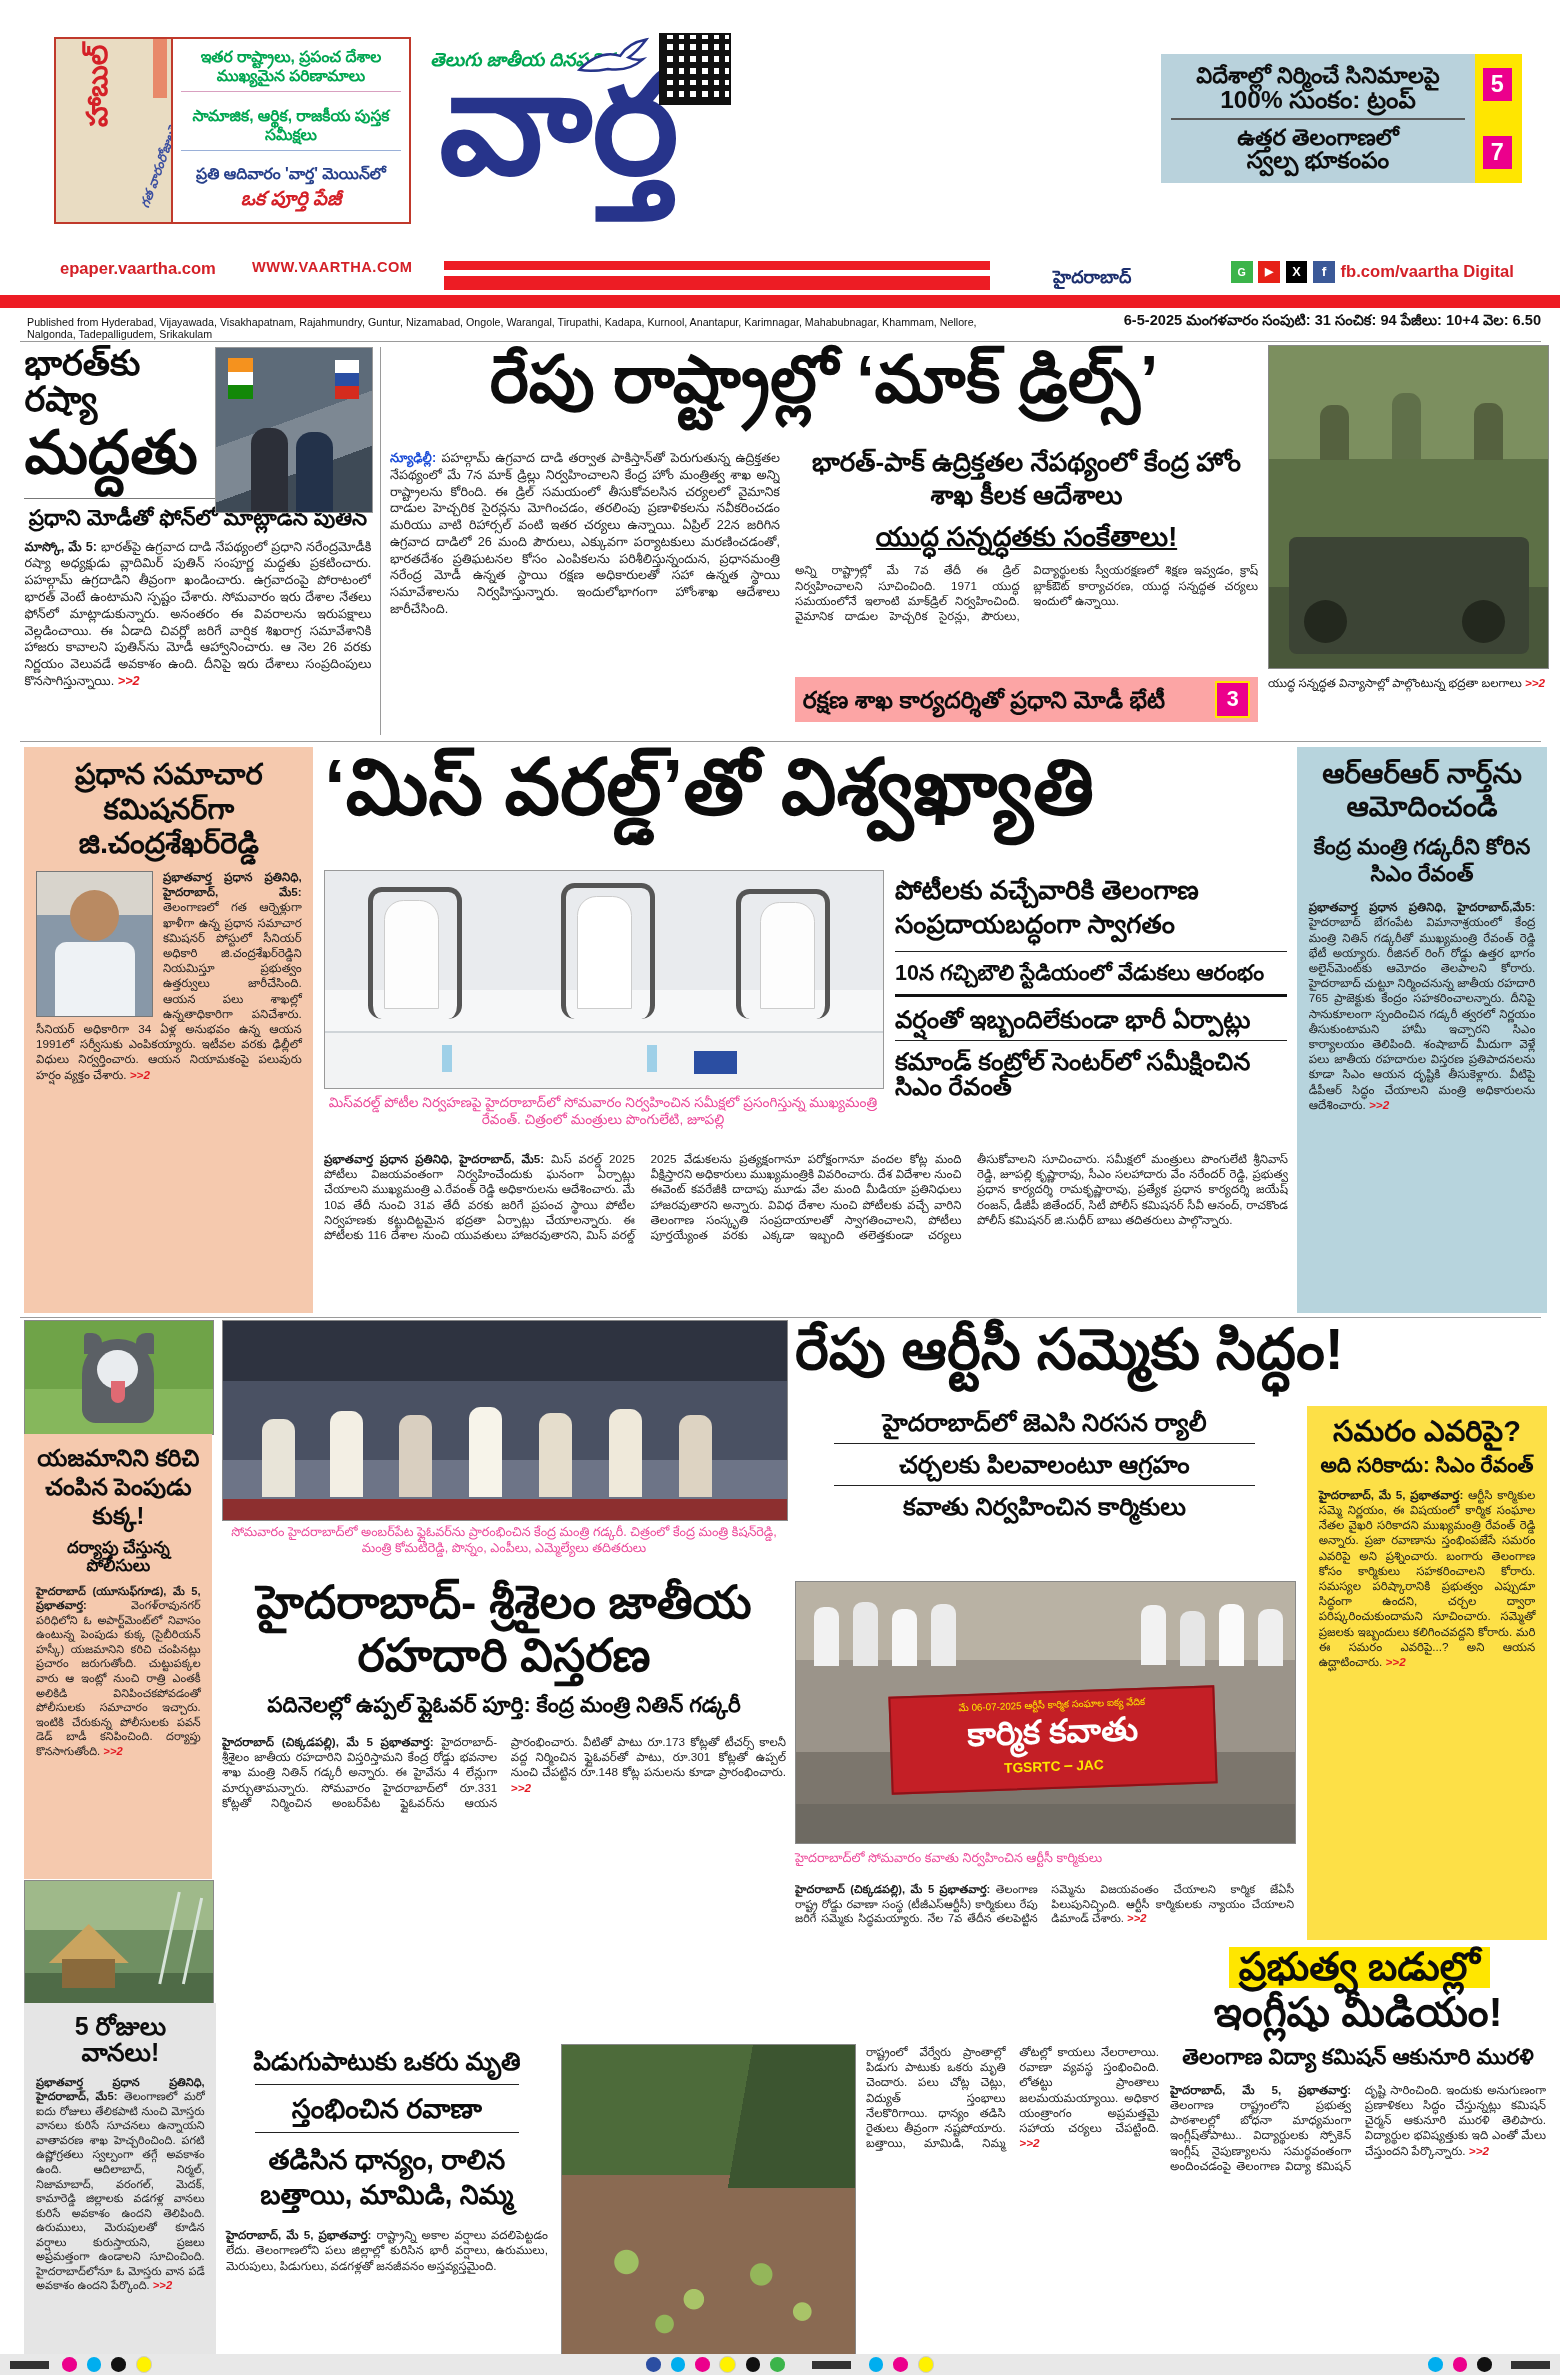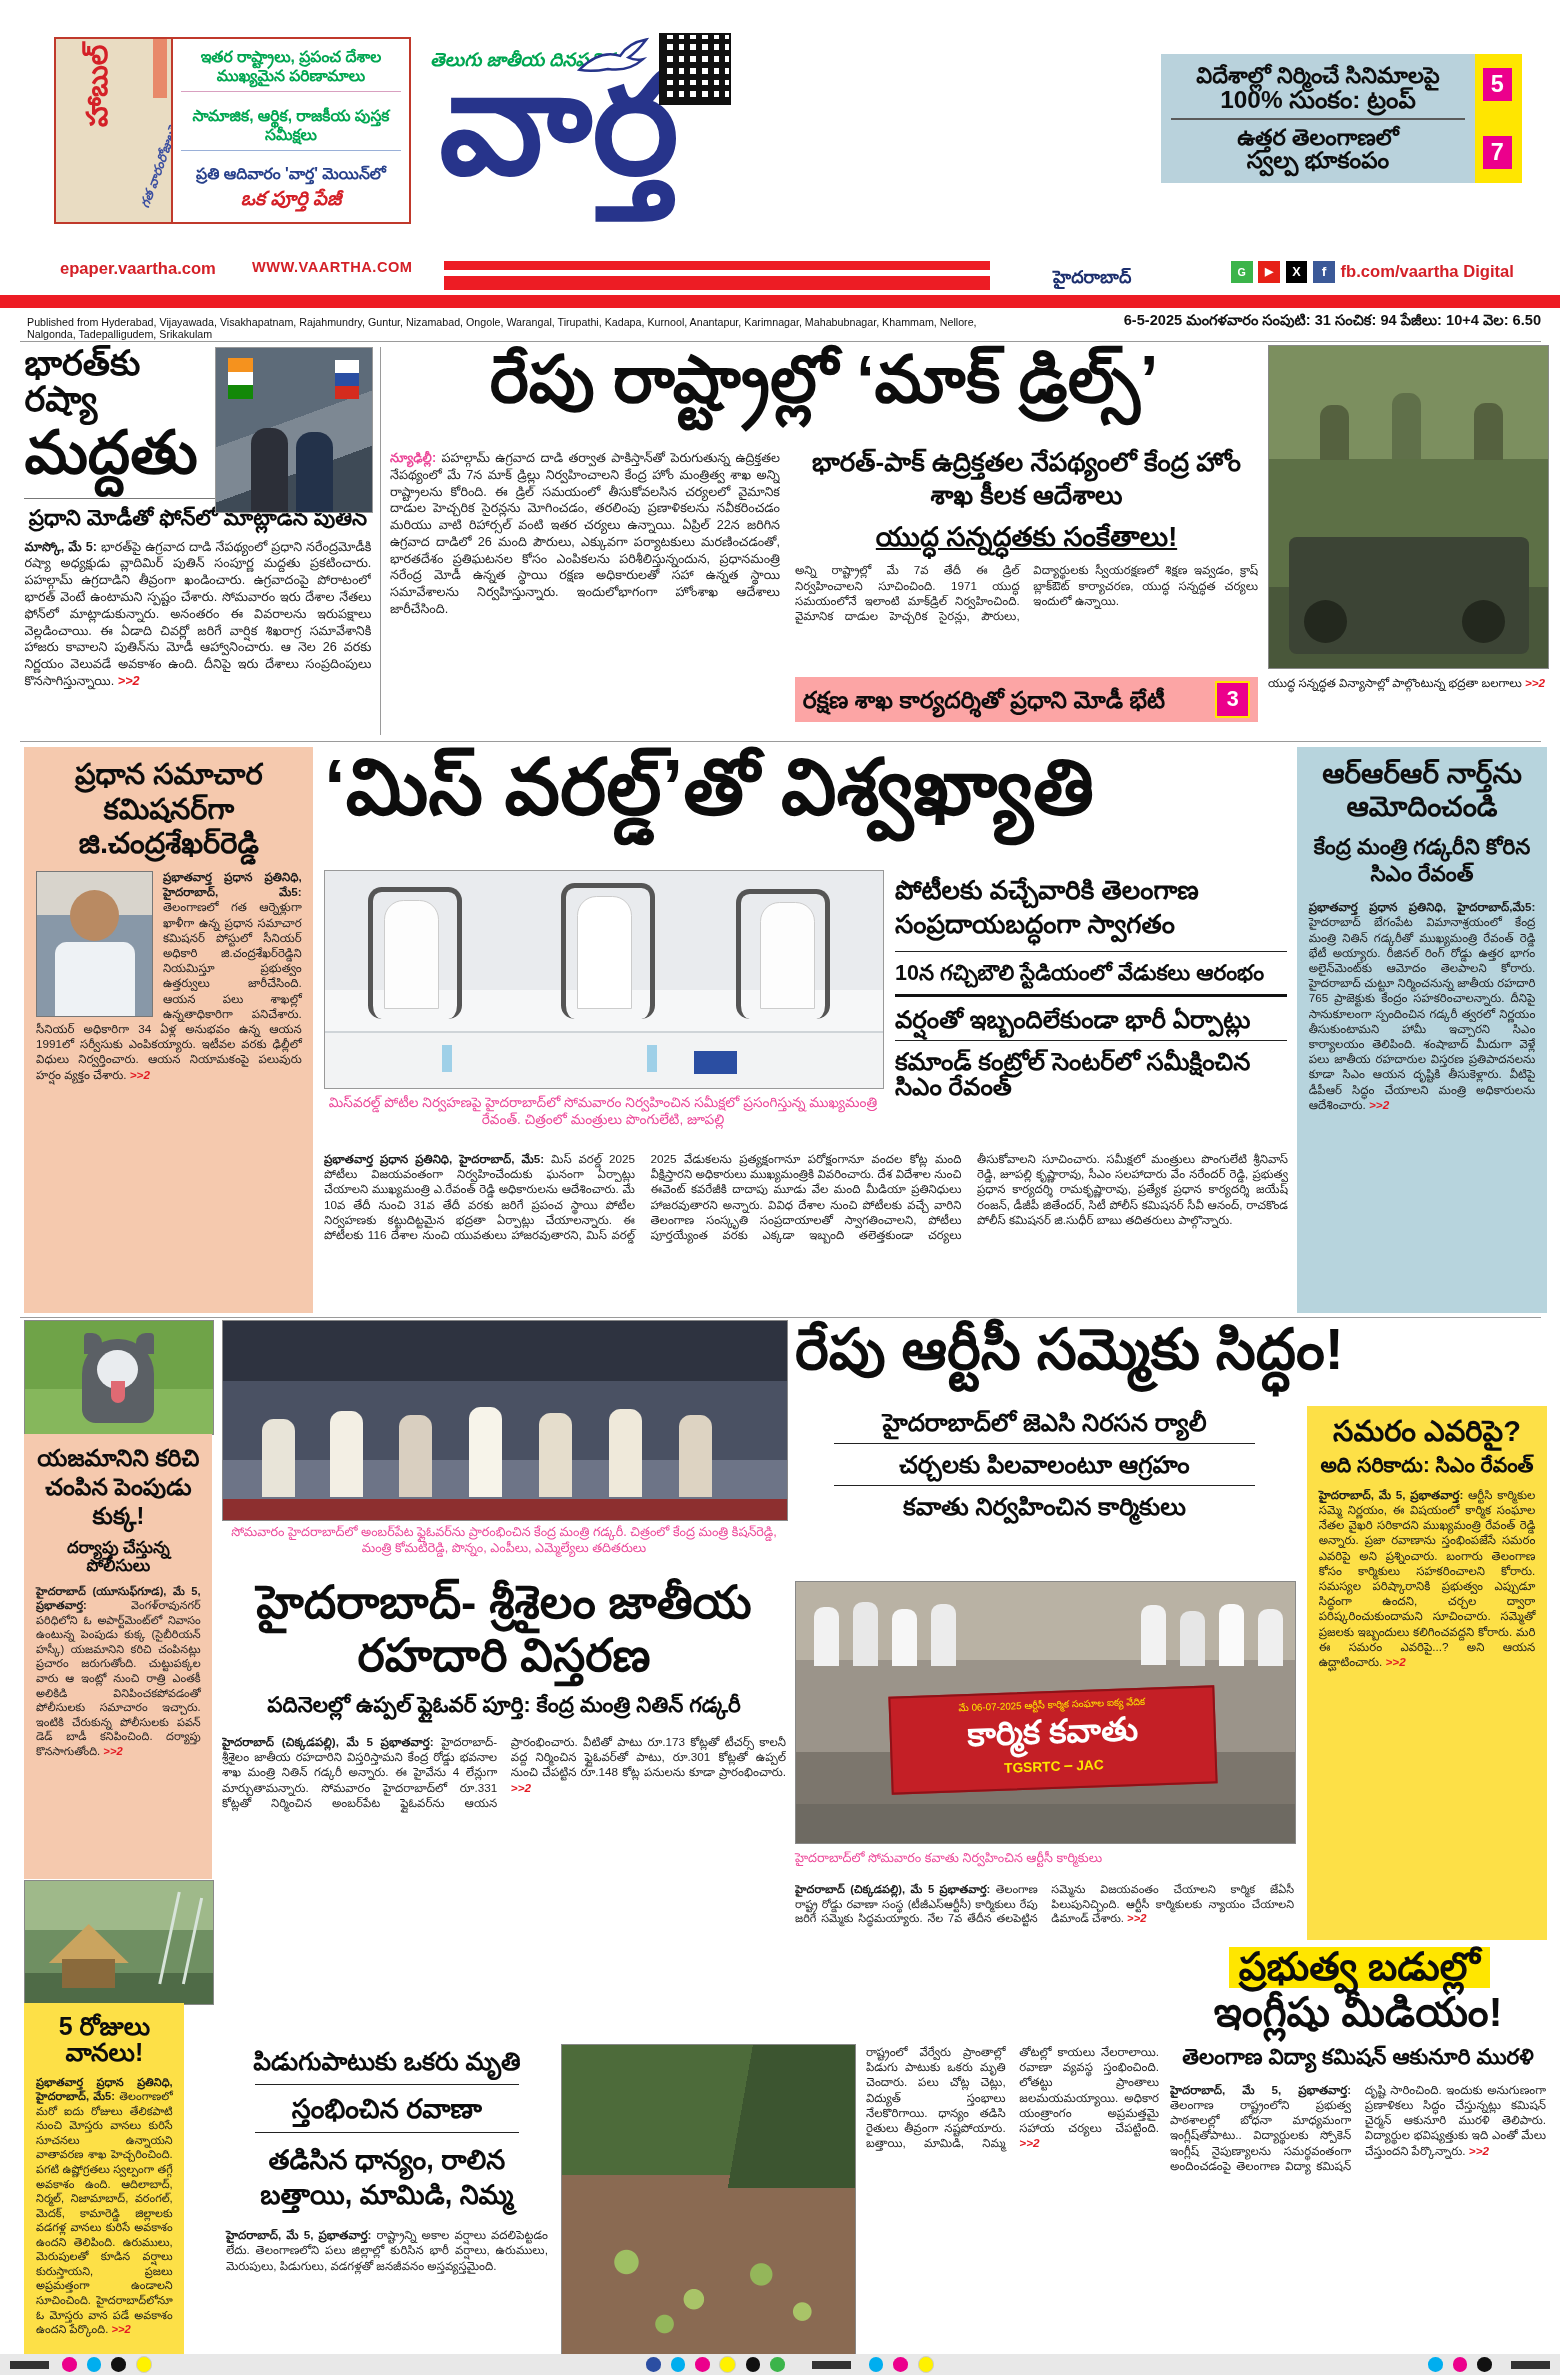--- a/index.html
+++ b/index.html
@@ -106,21 +106,21 @@
       <span>భారత్‌పై ఉగ్రవాద దాడి నేపథ్యంలో ప్రధాని నరేంద్రమోడీకి రష్యా అధ్యక్షుడు వ్లాదిమిర్ పుతిన్ సంపూర్ణ మద్దతు ప్రకటించారు. పహల్గామ్ ఉగ్రదాడిని తీవ్రంగా ఖండించారు. ఉగ్రవాదంపై పోరాటంలో భారత్ వెంటే ఉంటామని స్పష్టం చేశారు. సోమవారం ఇరు దేశాల నేతలు ఫోన్‌లో మాట్లాడుకున్నారు. అనంతరం ఈ వివరాలను ఇరుపక్షాలు వెల్లడించాయి. ఈ ఏడాది చివర్లో జరిగే వార్షిక శిఖరాగ్ర సమావేశానికి హాజరు కావాలని పుతిన్‌ను మోడీ ఆహ్వానించారు. ఆ నెల 26 వరకు నిర్ణయం వెలువడే అవకాశం ఉంది. దీనిపై ఇరు దేశాలు సంప్రదింపులు కొనసాగిస్తున్నాయి.</span>
       <span class="jump">&gt;&gt;2</span>
     </div>
   </div>
 
   <div class="vline" style="left:380px;top:347px;height:388px;"></div>
 
   <div class="abs" style="left:390px;top:345px;width:868px;height:392px;">
     <div class="hl center" style="font-size:66px;width:868px;">రేపు రాష్ట్రాల్లో ‘మాక్ డ్రిల్స్’</div>
     <div class="body-text" style="position:absolute;left:0;top:105px;width:390px;height:283px;overflow:hidden;">
-      <span class="lead" style="color:#ec4899;">న్యూఢిల్లీ:</span>
+      <span class="lead" style="color:#1d4ed8;">న్యూఢిల్లీ:</span>
       <span>పహల్గామ్ ఉగ్రవాద దాడి తర్వాత పాకిస్తాన్‌తో పెరుగుతున్న ఉద్రిక్తతల నేపథ్యంలో మే 7న మాక్ డ్రిల్లు నిర్వహించాలని కేంద్ర హోం మంత్రిత్వ శాఖ అన్ని రాష్ట్రాలను కోరింది. ఈ డ్రిల్ సమయంలో తీసుకోవలసిన చర్యలలో వైమానిక దాడుల హెచ్చరిక సైరన్లను మోగించడం, తరలింపు ప్రణాళికలను నవీకరించడం మరియు వాటి రిహార్సల్ వంటి ఇతర చర్యలు ఉన్నాయి. ఏప్రిల్ 22న జరిగిన ఉగ్రవాద దాడిలో 26 మంది పౌరులు, ఎక్కువగా పర్యాటకులు మరణించడంతో, భారతదేశం ప్రతిఘటనల కోసం ఎంపికలను పరిశీలిస్తున్నందున, ప్రధానమంత్రి నరేంద్ర మోడీ ఉన్నత స్థాయి రక్షణ అధికారులతో సహా ఉన్నత స్థాయి సమావేశాలను నిర్వహిస్తున్నారు. ఇందులోభాగంగా హోంశాఖ ఆదేశాలు జారీచేసింది.</span>
     </div>
     <div class="abs" style="left:405px;top:101px;width:463px;">
       <div class="hl center" style="font-size:26px;line-height:1.25;">భారత్-పాక్ ఉద్రిక్తతల నేపథ్యంలో కేంద్ర హోం శాఖ కీలక ఆదేశాలు</div>
       <div class="hl center" style="font-size:27px;margin-top:11.7px;text-decoration:underline;">యుద్ధ సన్నద్ధతకు సంకేతాలు!</div>
       <div class="small-text col2" style="margin-top:11.7px;height:105px;overflow:hidden;">అన్ని రాష్ట్రాల్లో మే 7వ తేదీ ఈ డ్రిల్ నిర్వహించాలని సూచించింది. 1971 యుద్ధ సమయంలోనే ఇలాంటి మాక్‌డ్రిల్ నిర్వహించింది. వైమానిక దాడుల హెచ్చరిక సైరన్లు, పౌరులు, విద్యార్థులకు స్వీయరక్షణలో శిక్షణ ఇవ్వడం, క్రాష్ బ్లాక్ఔట్ కార్యాచరణ, యుద్ధ సన్నద్ధత చర్యలు ఇందులో ఉన్నాయి.</div>
       <div style="margin-top:9.8px;height:45px;background:#fca5a5;display:flex;align-items:center;justify-content:space-between;padding:0 7.8px;">
         <span class="hl" style="font-size:23.4px;">రక్షణ శాఖ కార్యదర్శితో ప్రధాని మోడీ భేటీ</span>
         <span class="badge" style="width:31px;height:33px;background:#ec008c;border:2.9px solid #ffe600;font-size:21.5px;">3</span>
       </div>
@@ -217,21 +217,21 @@
       <span class="jump">&gt;&gt;2</span>
     </div>
   </div>
   <div class="photo" style="left:24.4px;top:1880px;width:188px;height:123px;border:1px solid #888;
               background:linear-gradient(180deg,#9fb98a 0 40%,#6f8f62 40% 75%,#4f6b47 75% 100%);">
     <div style="position:absolute;left:23.4px;top:43px;width:80px;height:39px;background:#caa45f;clip-path:polygon(0 100%,50% 0,100% 100%);"></div>
     <div style="position:absolute;left:37px;top:78px;width:53px;height:29px;background:#8a6a3c;"></div>
     <div style="position:absolute;right:19.5px;top:15.6px;width:2.9px;height:88px;background:#d8e4da;transform:rotate(12deg);"></div>
     <div style="position:absolute;right:43px;top:9.8px;width:2.9px;height:94px;background:#d8e4da;transform:rotate(12deg);"></div>
   </div>
-  <div class="abs box-pad" style="left:24.4px;top:2003px;width:160px;height:355px;background:#fde047;">
+  <div class="abs box-pad" style="left:24.4px;top:2003px;width:192px;height:355px;background:#e5e5e5;">
     <div class="hl center" style="font-size:25px;">5 రోజులు వానలు!</div>
     <div class="small-text" style="margin-top:9.8px;font-size:11.2px;">
       <span class="lead">ప్రభాతవార్త ప్రధాన ప్రతినిధి, హైదరాబాద్, మే5:</span>
       <span>తెలంగాణలో మరో ఐదు రోజులు తేలికపాటి నుంచి మోస్తరు వానలు కురిసే సూచనలు ఉన్నాయని వాతావరణ శాఖ హెచ్చరించింది. పగటి ఉష్ణోగ్రతలు స్వల్పంగా తగ్గే అవకాశం ఉంది. ఆదిలాబాద్, నిర్మల్, నిజామాబాద్, వరంగల్, మెదక్, కామారెడ్డి జిల్లాలకు వడగళ్ల వానలు కురిసే అవకాశం ఉందని తెలిపింది. ఉరుములు, మెరుపులతో కూడిన వర్షాలు కురుస్తాయని, ప్రజలు అప్రమత్తంగా ఉండాలని సూచించింది. హైదరాబాద్‌లోనూ ఓ మోస్తరు వాన పడే అవకాశం ఉందని పేర్కొంది.</span>
       <span class="jump">&gt;&gt;2</span>
     </div>
   </div>
 
   <div class="abs" style="left:222px;top:1320px;width:564px;height:624px;">
     <div class="photo" style="left:0;top:0;width:564px;height:199px;border:1px solid #888;

